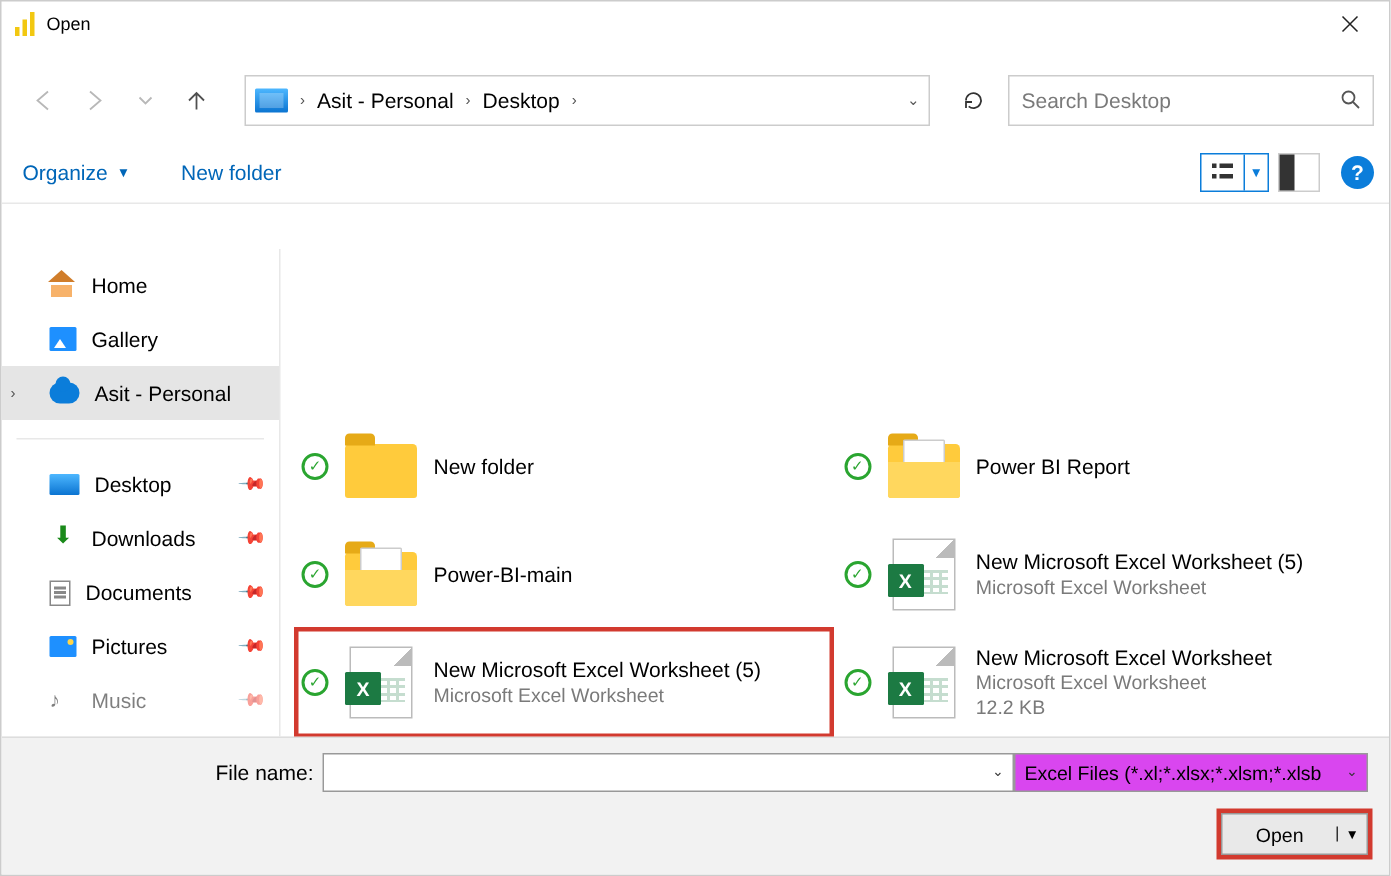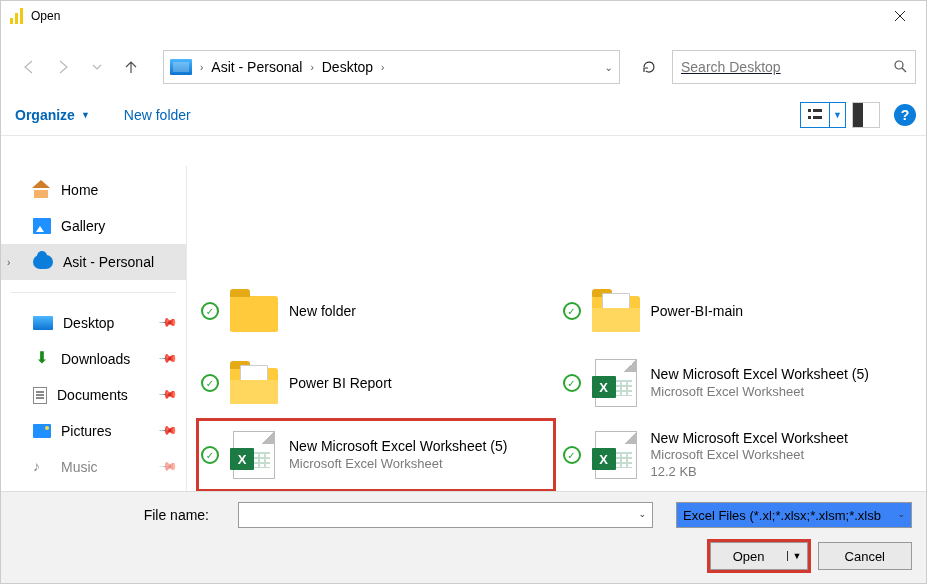--- a/index.html
+++ b/index.html
@@ -15,26 +15,26 @@
 .navbtn.disabled { color: #b8b8b8; cursor: default; }
 .addr { flex: 1; height: 34px; border: 1px solid #ccc; display: flex; align-items: center; padding: 0 6px; gap: 4px; margin-left: 12px; margin-right: 6px; }
 .addr .loc-icon { width: 22px; height: 16px; background: linear-gradient(#4db7ff,#0b74d1); border-radius: 1px; position: relative; }
 .addr .loc-icon::after { content:""; position:absolute; inset:3px; background:#fff; opacity:0.25; }
 .addr .crumb { font-size: 14px; cursor: pointer; }
 .addr .chev { font-size: 10px; color: #555; margin: 0 4px; }
 .addr .spacer { flex: 1; }
 .addr .drop { color:#555; font-size:10px; }
 .refresh { width: 34px; height: 34px; display: flex; align-items: center; justify-content: center; cursor: pointer; color:#333; }
 .searchbox { width: 244px; height: 34px; border: 1px solid #ccc; display: flex; align-items: center; padding: 0 8px; color: #666; }
-.searchbox input { border:none; outline:none; flex:1; font-size:14px; color:#0f172a;text-decoration:underline; }
+.searchbox input { border:none; outline:none; flex:1; font-size:14px; color:#701a75; }
 .searchbox input::placeholder { color:#7a7a7a; }
 .searchbox .mag { font-size:13px; color:#555; }
 
 .toolbar { height: 40px; display: flex; align-items: center; padding: 0 10px; margin-top: 6px;  }
-.toolbar .org { color: #0066b8; font-size: 14px; cursor: pointer; display:flex; align-items:center; gap:4px; margin-left:4px;font-weight:bold; }
+.toolbar .org { color: #0066b8; font-size: 14px; cursor: pointer; display:flex; align-items:center; gap:4px; margin-left:4px; }
 .toolbar .org .caret { font-size:9px; color:#0066b8; margin-left:2px; }
 .toolbar .newf { color:#0066b8; font-size:14px; cursor:pointer; margin-left: 34px; }
 .toolbar .right { margin-left: auto; display:flex; align-items:center; gap:6px; }
 .viewbtn { width:46px; height:26px; border:1px solid #0b7dda; display:flex; }
 .viewbtn .lef { flex:1; display:flex; align-items:center; justify-content:center; }
 .viewbtn .rig { width:16px; border-left:1px solid #0b7dda; display:flex; align-items:center; justify-content:center; font-size:9px; color:#0b7dda; }
 .panebtn { width:28px; height:26px; border:1px solid #ccc; display:flex; }
 .panebtn::before { content:""; width:40%; background:#333; }
 .panebtn::after { content:""; flex:1; }
 .help { width:22px; height:22px; border-radius:50%; background:#0b7dda; color:#fff; display:flex; align-items:center; justify-content:center; font-size:14px; font-weight:bold; cursor:pointer; margin-left:8px; }
@@ -74,26 +74,26 @@
 .folder.withfile::after { content:""; position:absolute; left:10px; top:-3px; width:26px; height:24px; background:#fff; border:1px solid #ccc; border-radius:1px; }
 .folder.withfile .front { position:absolute; left:0; bottom:0; right:0; height:24px; background:#ffd75e; border-radius:0 0 2px 2px; z-index:2; }
 .xl { width:42px; height:48px; background:#fff; border:1px solid #bbb; position:relative; }
 .xl::before { content:""; position:absolute; right:0; top:0; width:12px; height:12px; background:linear-gradient(135deg,#fff 50%,#bbb 50%); }
 .xl .badge { position:absolute; left:-4px; top:16px; width:24px; height:22px; background:#1c7a43; color:#fff; display:flex; align-items:center; justify-content:center; font-weight:bold; font-size:13px; border-radius:1px; }
 .xl .cells { position:absolute; right:4px; top:20px; width:18px; height:16px; background:repeating-linear-gradient(#1c7a43 0 2px, transparent 2px 5px), repeating-linear-gradient(90deg,#1c7a43 0 2px, transparent 2px 6px); opacity:.25; }
 .ftext { flex:1; font-size:14px; line-height:1.3; min-width:0; }
 .ftext .sub { color:#7a7a7a; font-size:13px; }
 
 .footer { height: 96px; background:#f2f2f2; border-top:1px solid #ddd; padding: 10px 14px; }
-.fline1 { display:flex; align-items:center; gap:23px; }
+.fline1 { display:flex; align-items:center; gap:0; }
 .flabel { font-size:14px; width: 200px; text-align:right; padding-right:6px; }
 .fname { flex:1; height:26px; border:1px solid #999; background:#fff; position:relative; }
 .fname select, .fname .val { width:100%; height:100%; border:none; background:transparent; padding:0 20px 0 6px; font-size:13px; appearance:none; -webkit-appearance:none; }
 .fname .caret { position:absolute; right:6px; top:6px; font-size:9px; color:#333; pointer-events:none; }
-.ftype { width:236px; height:26px; border:1px solid #999; background:#3b82f6; position:relative; }
+.ftype { width:236px; height:26px; border:1px solid #999; background:#d946ef; position:relative; }
 .ftype .val { width:100%; height:100%; padding:0 20px 0 6px; font-size:13px; border:none; background:none; white-space:nowrap; overflow:hidden; text-overflow:ellipsis; }
 .ftype .caret { position:absolute; right:6px; top:6px; font-size:9px; color:#333; pointer-events:none; }
 .btnrow { display:flex; gap:10px; justify-content:flex-end; margin-top:14px; }
 .btn { height:28px; border:1px solid #999; background:#e9e9e9; font-size:13px; display:flex; align-items:center; cursor:pointer; }
 .btn .lbl { padding:0 22px; }
 .split { display:flex; outline:3px solid #d23a2f; }
 .split .dd { width:20px; border-left:1px solid #333; display:flex; align-items:center; justify-content:center; font-size:9px; }
 .cancel .lbl { padding:0 26px; }
 </style>
 </head>
@@ -243,32 +243,32 @@
         </div>
     </div>
     <div class="frow">
       <span class="sync"></span>
       <span class="ficon">
           <span class="folder withfile">
             <span class="front"></span>
           </span>
         </span>
       <div class="ftext">
-          <div>Power-BI-main</div>
+          <div>Power BI Report</div>
         </div>
     </div>
     <div class="frow">
       <span class="sync"></span>
       <span class="ficon">
           <span class="folder withfile">
             <span class="front"></span>
           </span>
         </span>
       <div class="ftext">
-          <div>Power BI Report</div>
+          <div>Power-BI-main</div>
         </div>
     </div>
     <div class="frow">
       <span class="sync"></span>
       <span class="ficon">
           <span class="xl">
             <span class="badge">X</span>
             <span class="cells"></span>
           </span>
         </span>
@@ -317,17 +317,14 @@
     <div class="ftype">
       <input class="val" readonly="" value="Excel Files (*.xl;*.xlsx;*.xlsm;*.xlsb" style="">
       <span class="caret">⌄</span>
     </div>
   </div>
   <div class="btnrow">
     <div class="btn split">
       <span class="lbl">Open</span>
       <span class="dd">▼</span>
     </div>
-    <div class="btn cancel">
-      <span class="lbl">Cancel</span>
-    </div>
   </div>
 </div>
 
 </body></html>

